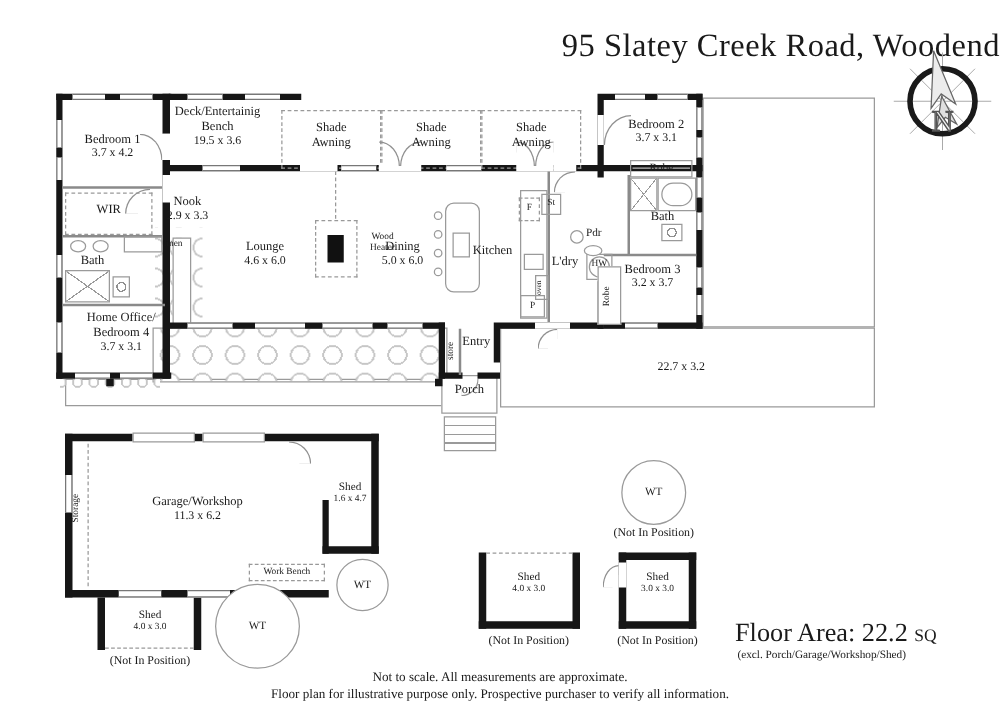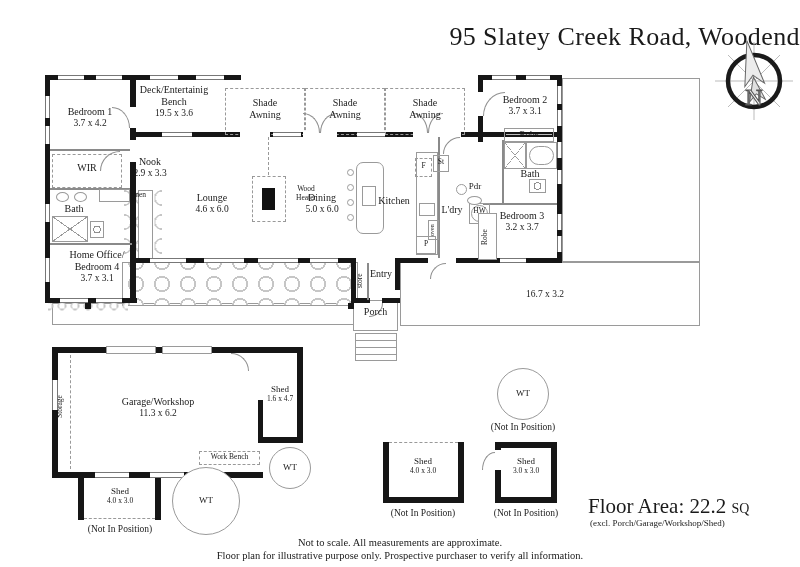--- a/index.html
+++ b/index.html
@@ -254,21 +254,21 @@
   <div class="abs lbl tn" style="left:99px;top:191px;width:53px;padding-left:26px;">linen</div>
   <div class="abs lbl rn" style="left:52px;top:203px;width:44px;">Bath</div>
   <div class="abs lbl" style="left:50px;top:249px;width:94px;">
     <div class="rn">Home Office/</div>
     <div class="rn">Bedroom 4</div>
     <div class="dm">3.7 x 3.1</div>
   </div>
   <div class="abs lbl vtext tn" style="left:356px;top:264px;width:12px;height:34px;">store</div>
   <div class="abs lbl rn" style="left:364px;top:268px;width:34px;">Entry</div>
   <div class="abs lbl rn" style="left:353px;top:306px;width:45px;">Porch</div>
-  <div class="abs lbl dm" style="left:500px;top:289px;width:90px;">16.7 x 3.2</div>
+  <div class="abs lbl dm" style="left:500px;top:289px;width:90px;">22.7 x 3.2</div>
   <div class="abs lbl" style="left:100px;top:396px;width:116px;">
     <div class="rn">Garage/Workshop</div>
     <div class="dm">11.3 x 6.2</div>
   </div>
   <div class="abs lbl vtext tn" style="left:56px;top:384px;width:13px;height:46px;">Storage</div>
   <div class="abs lbl" style="left:258px;top:384px;width:44px;">
     <div class="sm">Shed</div>
     <div class="tn">1.6 x 4.7</div>
   </div>
   <div class="abs lbl tn" style="left:199px;top:453px;width:61px;">Work Bench</div>

